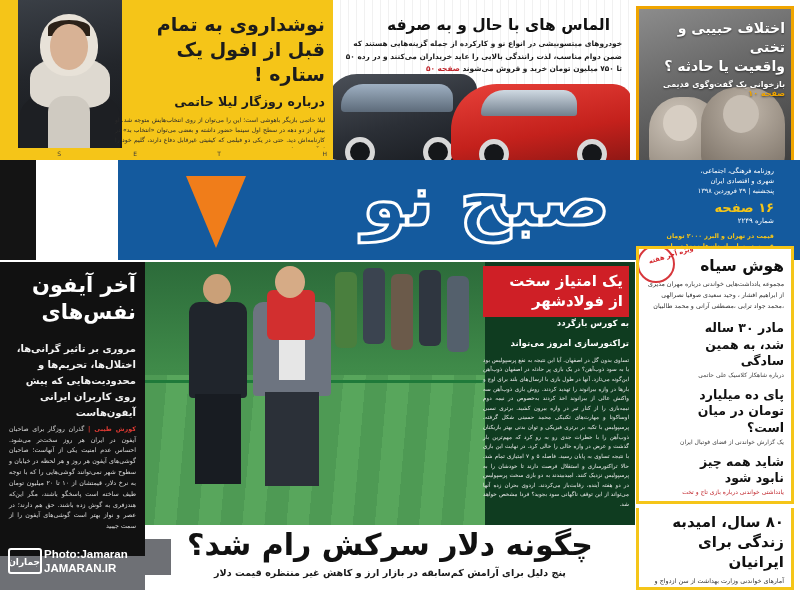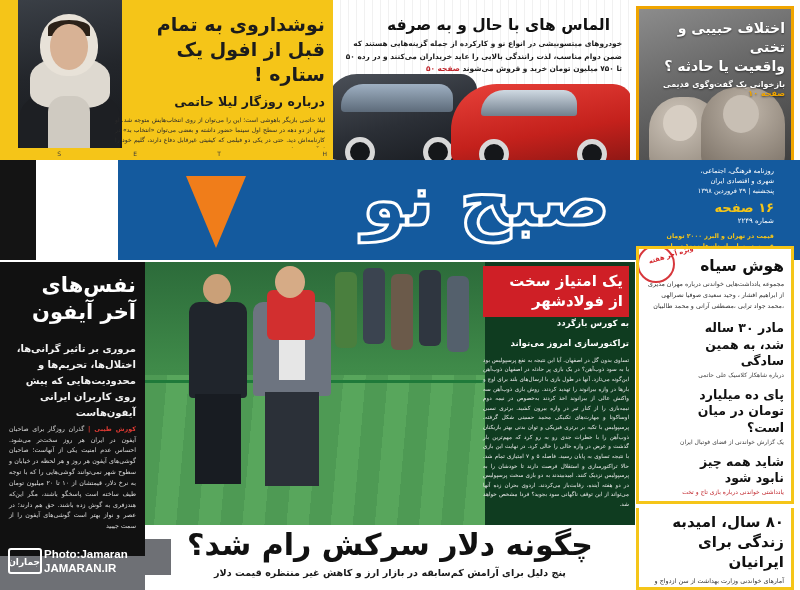--- a/index.html
+++ b/index.html
@@ -253,22 +253,22 @@
       <div class="mh-pages">۱۶ صفحه</div>
       <div class="mh-num">شماره ۲۲۴۹</div>
       <div class="mh-price">قیمت در تهران و البرز ۲۰۰۰ تومان</div>
       <div class="mh-price" style="margin-top:0">قیمت در سایر استان‌ها ۱۰۰۰ تومان</div>
     </div>
   </div>
   <div class="mh-left-blk"></div>
   <div class="mh-left-blk2"></div>
 
   <div class="leftcol">
+    <div class="lc-h1">آخر آیفون</div>
     <div class="lc-h1">نفس‌های</div>
-    <div class="lc-h1">آخر آیفون</div>
     <div class="lc-sub">مروری بر تاثیر گرانی‌ها، اختلال‌ها، تحریم‌ها و محدودیت‌هایی که پیش روی کاربران ایرانی آیفون‌هاست</div>
     <div class="lc-body"><span class="lc-byline">کورش طیبی |</span> <span>گذران روزگار برای صاحبان آیفون در ایران هر روز سخت‌تر می‌شود. احساس عدم امنیت یکی از آنهاست؛ صاحبان گوشی‌های آیفون هر روز و هر لحظه در خیابان و سطوح شهر نمی‌توانند گوشی‌هایی را که با توجه به نرخ دلار، قیمتشان از ۱۰ تا ۲۰ میلیون تومان طیف ساخته است پاسخگو باشند، مگر این‌که هندزفری به گوش زده باشند. حق هم دارند؛ در عصر و نواز بهتر است گوشی‌های آیفون را از سمت جیبید</span></div>
     <div class="lc-grey"></div>
     <div class="lc-watermark">
       <div class="wm-logo">جماران</div>
       <div class="wm-text">Photo:Jamaran</div>
       <div class="wm-text">JAMARAN.IR</div>
     </div>
   </div>
 

